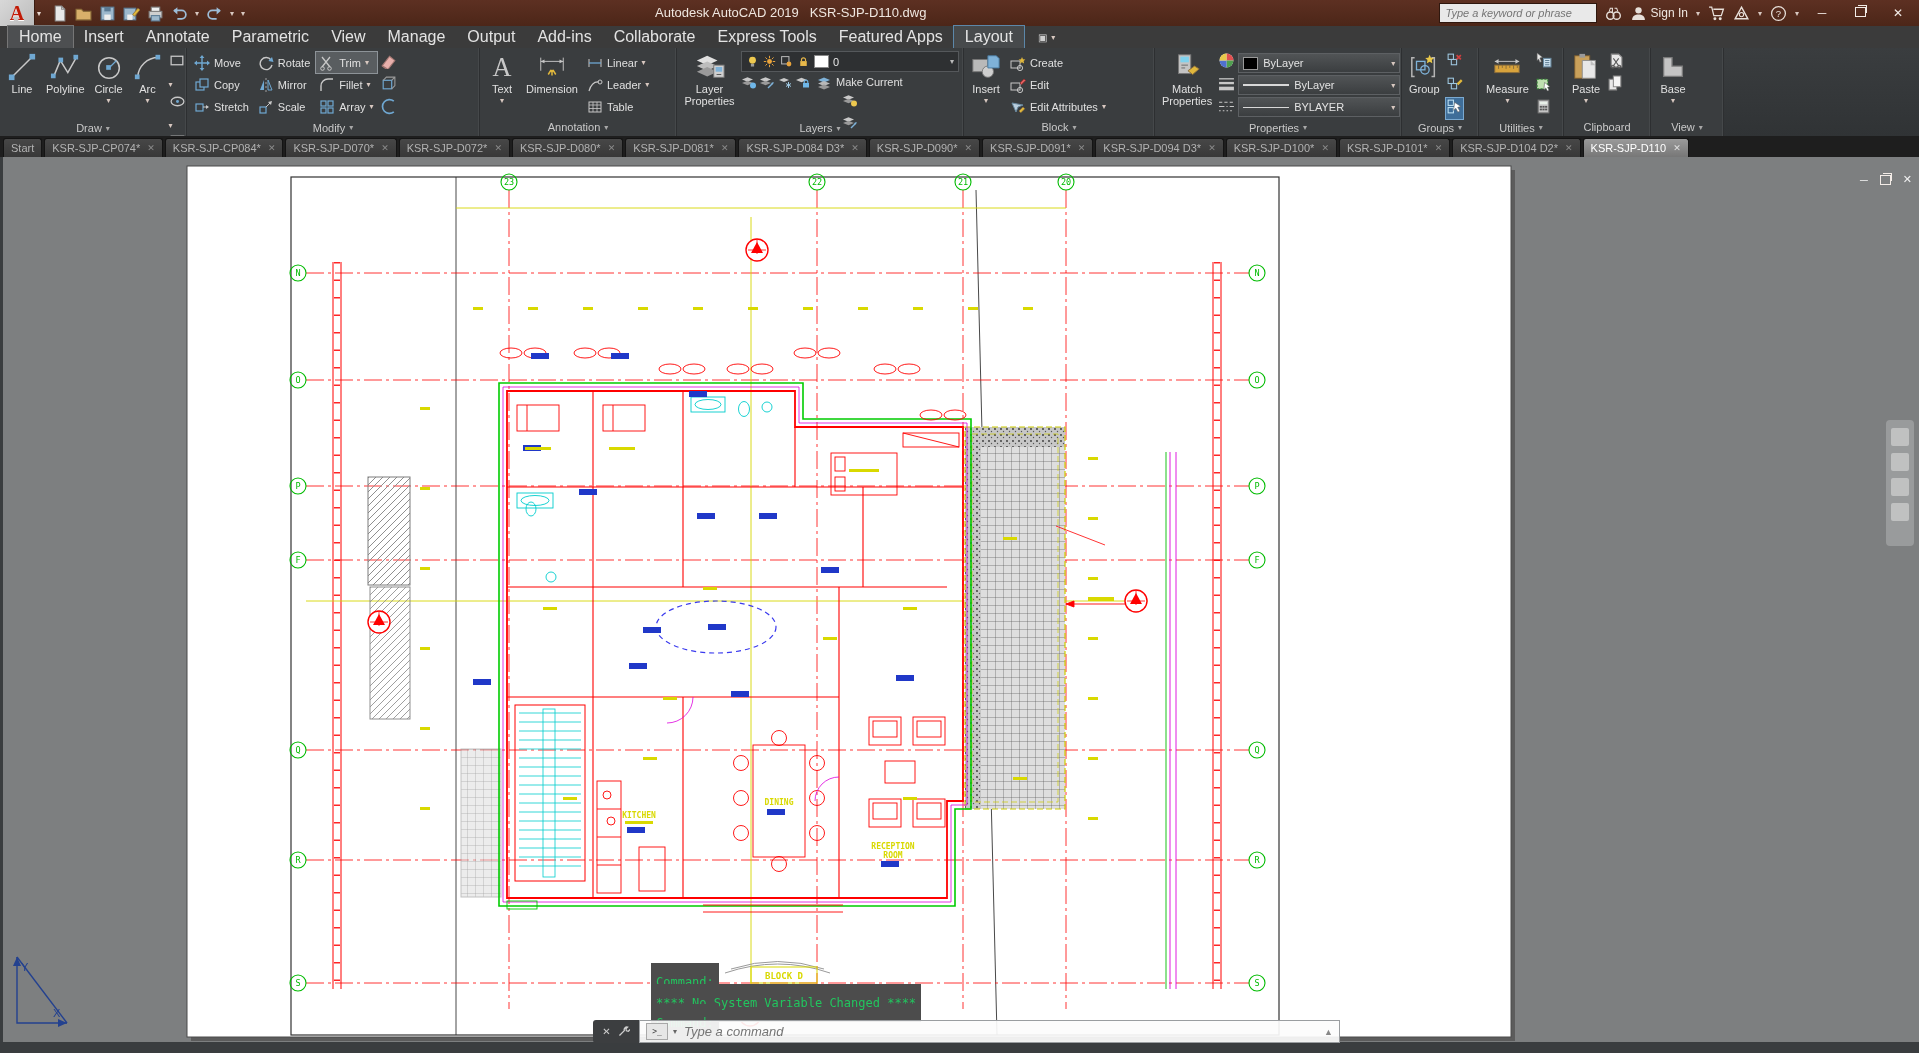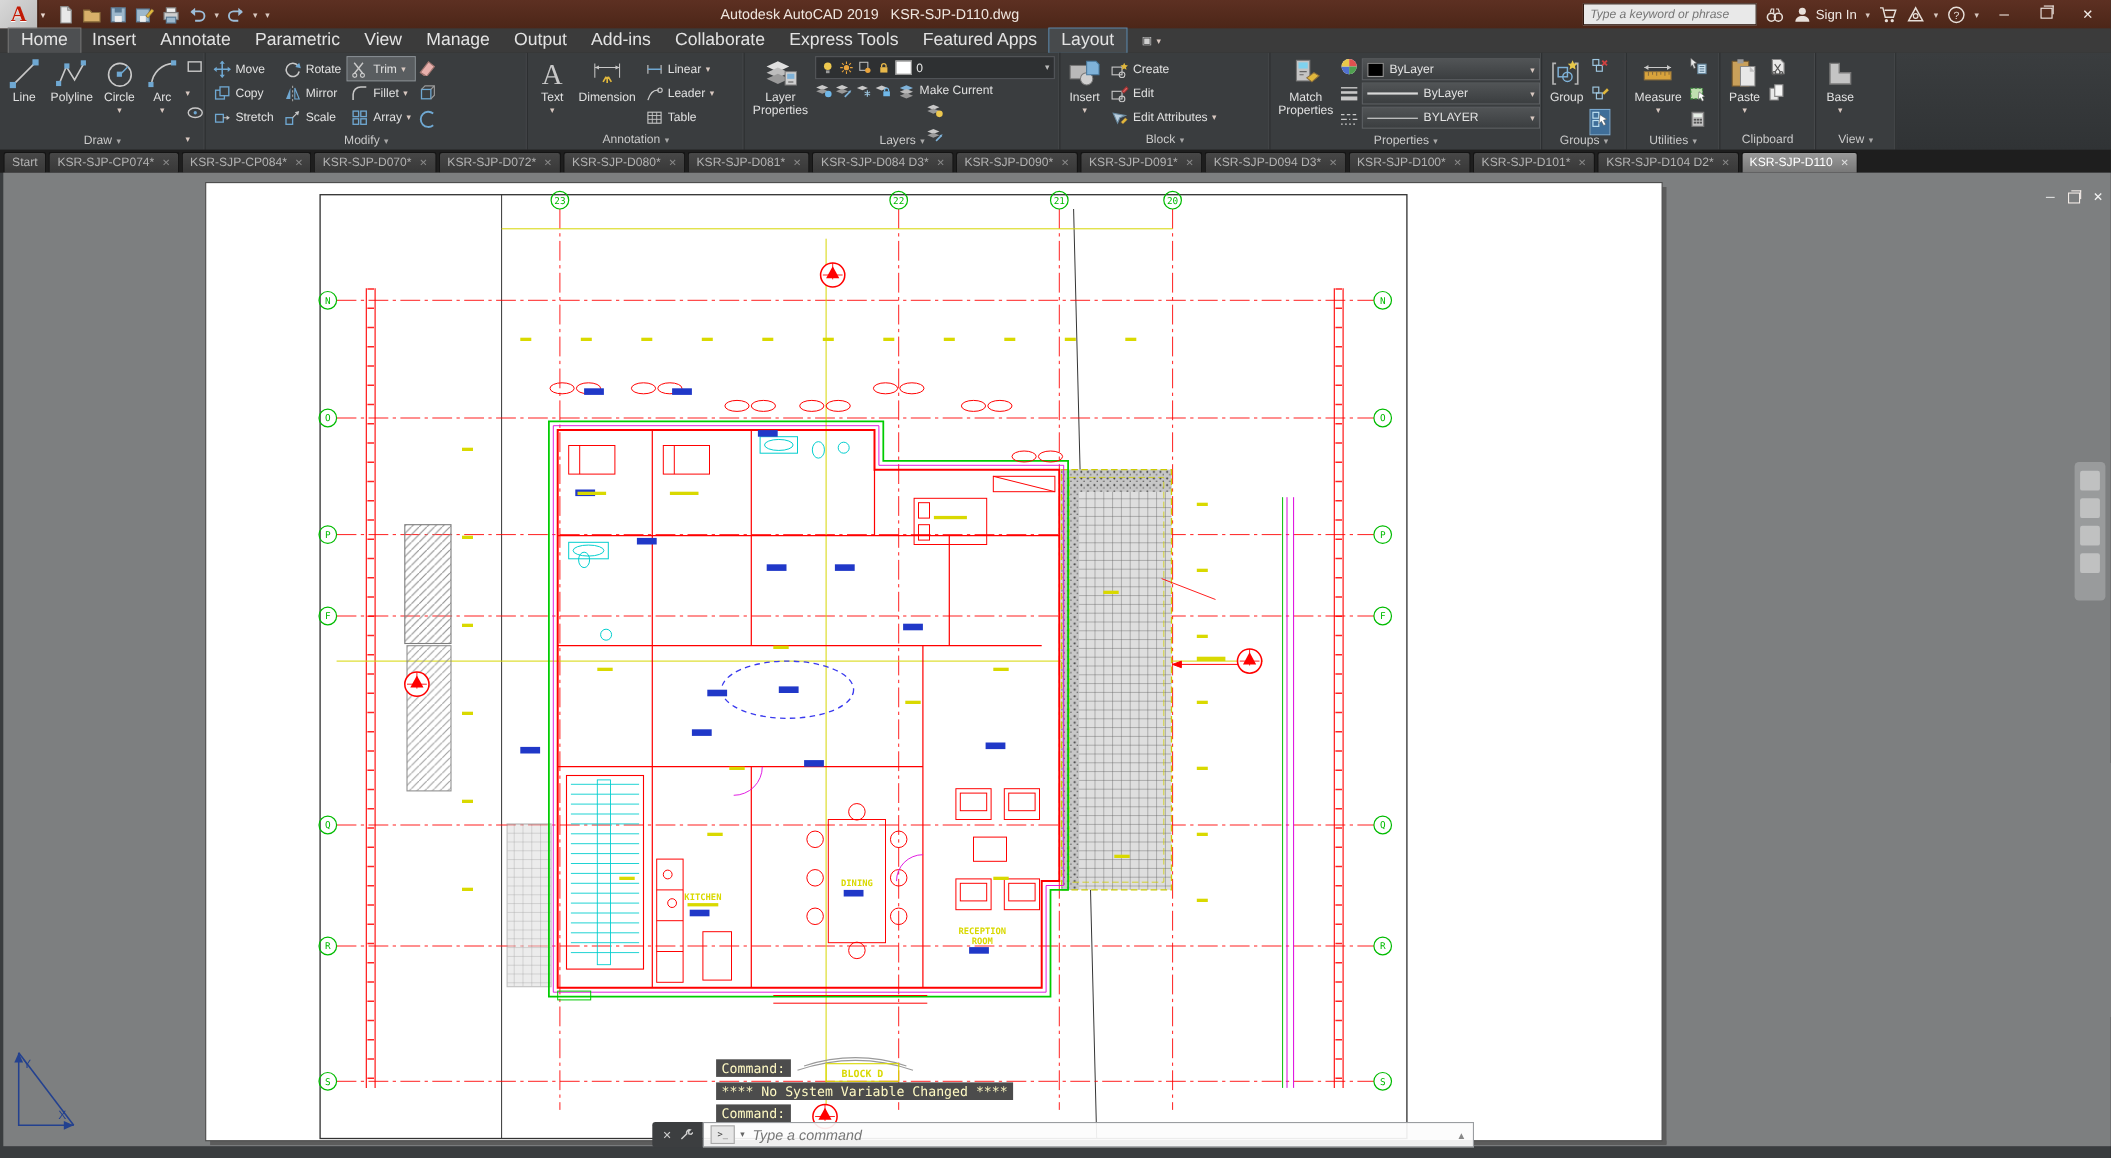--- a/index.html
+++ b/index.html
@@ -58,21 +58,21 @@
   .ftab .x{color:#8a8a8a;font-size:9px;}
   .ftab.active{background:linear-gradient(#9a9a9a,#777777);color:#ffffff;}
   .ftab.active .x{color:#e0e0e0;}
 
   
   .canvas{position:absolute;top:157px;left:3px;width:1919px;height:885px;background:#7d7f80;}
   .canvas svg.draw{position:absolute;left:0;top:0;}
   .winctl{position:absolute;top:16px;right:10px;display:flex;gap:12px;align-items:center;color:#f2f2f2;font-size:11px;}
   .navbar{position:absolute;top:263px;right:8px;width:28px;height:118px;background:rgba(255,255,255,0.22);border-radius:4px;display:flex;flex-direction:column;align-items:center;gap:7px;padding-top:8px;}
   .navbar span{width:18px;height:18px;background:rgba(255,255,255,0.38);border-radius:2px;display:block;}
-  .cmdchip{position:absolute;left:648px;background:#4c4c4c;color:#fef9c3;font-family:"DejaVu Sans Mono",monospace;font-size:12px;line-height:16px;padding:0 5px;white-space:pre;}
+  .cmdchip{position:absolute;left:648px;background:#4c4c4c;color:#22c55e;font-family:"DejaVu Sans Mono",monospace;font-size:12px;line-height:16px;padding:11px 5px;white-space:pre;}
   .cmdbar{position:absolute;top:863px;left:590px;width:747px;height:23px;display:flex;}
   .cmdgrip{width:46px;height:23px;background:#3c3e40;border-radius:3px 0 0 3px;display:flex;align-items:center;justify-content:center;gap:6px;color:#cfcfcf;font-size:10px;}
   .cmdinput{flex:1;background:rgba(252,252,252,0.92);border:1px solid #9a9da0;display:flex;align-items:center;padding:0 6px;gap:5px;}
   .promptbox{width:20px;height:15px;background:#e6e6e6;border:1px solid #a8a8a8;color:#444;font-family:"DejaVu Sans Mono",monospace;font-size:8px;display:flex;align-items:center;justify-content:center;}
   .cmdinput .dd{color:#666;}
   .cmdinput input{flex:1;border:none;background:transparent;outline:none;font-style:italic;font-size:13px;color:#999;font-family:"Liberation Sans",sans-serif;}
   .uparrow{color:#888;font-size:9px;}
 
   
   .statusbar{position:absolute;top:1042px;left:0;width:1919px;height:11px;background:#2b2b2b;display:flex;align-items:flex-start;overflow:hidden;}

